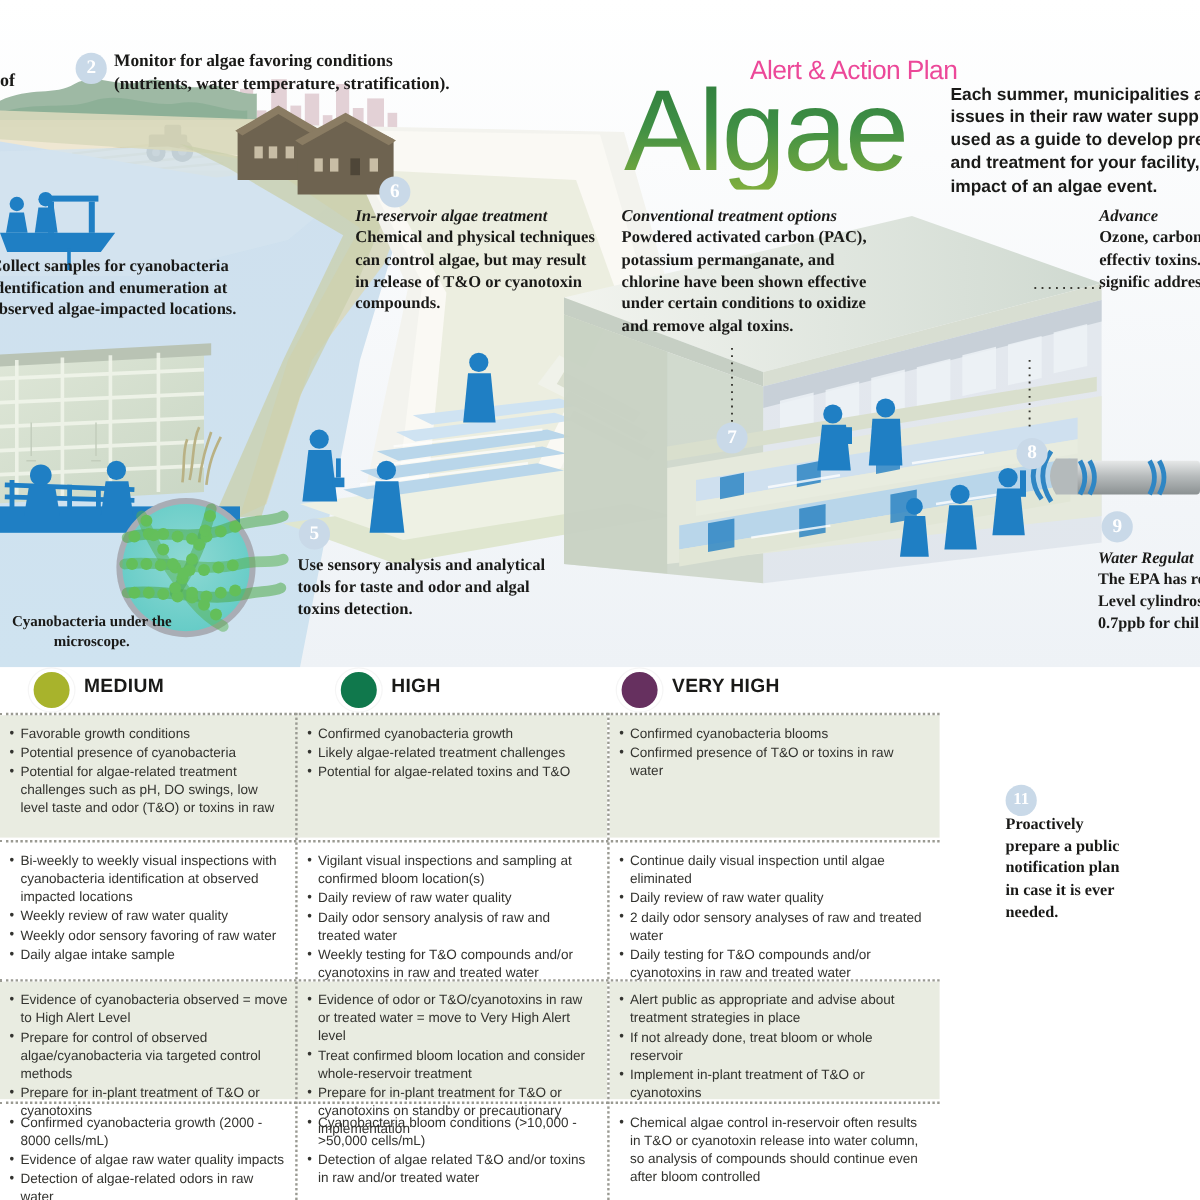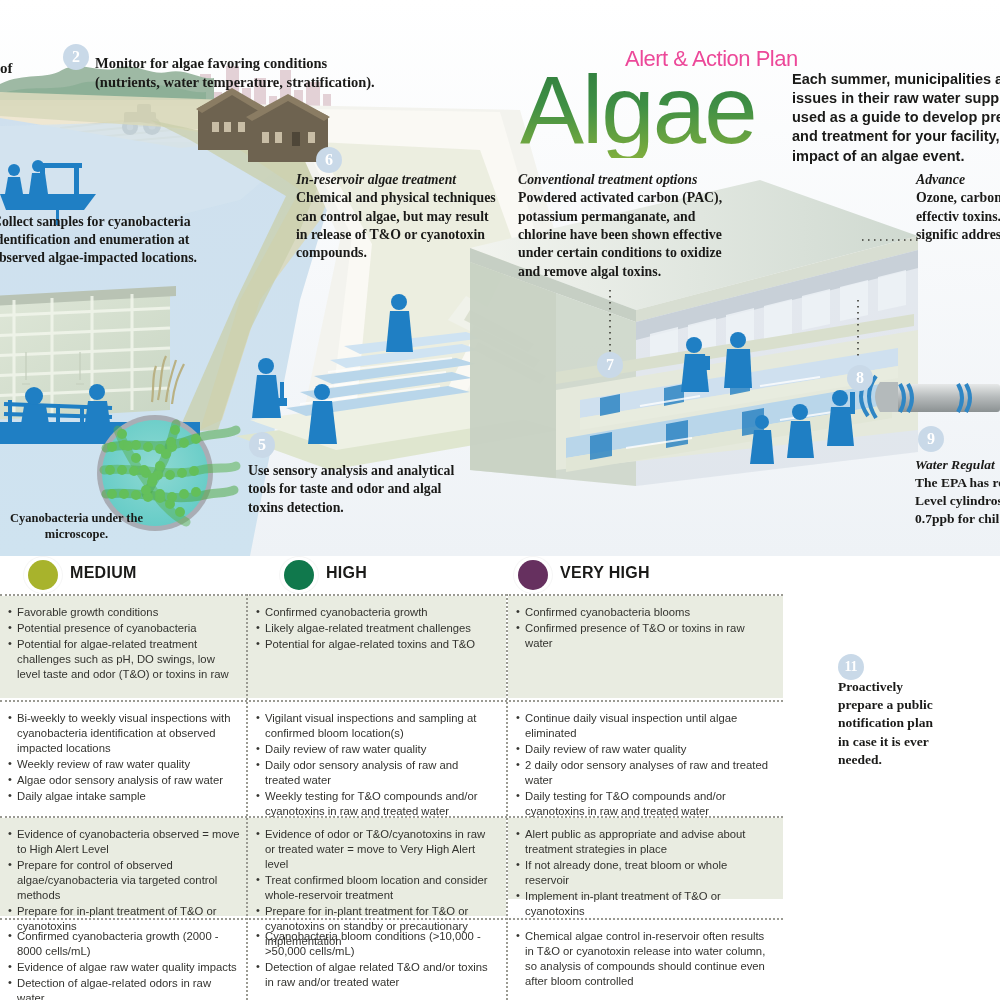--- a/index.html
+++ b/index.html
@@ -434,21 +434,21 @@
     <div class="badge" style="left:316px; top:147px;">6</div>
     <div class="badge" style="left:249px; top:432px;">5</div>
     <div class="badge" style="left:597px; top:352px;">7</div>
     <div class="badge" style="left:847px; top:365px;">8</div>
     <div class="badge" style="left:918px; top:426px;">9</div>
 
     <div class="callout" style="left:0px; top:60px; font-size:15px; font-weight:bold;">
       <span class="bd">of</span>
     </div>
 
-    <div class="callout plain" style="left:95px; top:54px; width:290px; font-size:14.5px; line-height:1.28;font-family:Liberation Serif, serif;">
+    <div class="callout plain" style="left:95px; top:42px; width:290px; font-size:14.5px; line-height:1.28;font-family:Liberation Serif, serif;">
       <span class="bd">Monitor for algae favoring conditions (nutrients, water temperature, stratification).</span>
     </div>
 
     <div class="callout plain" style="left:-8px; top:213px; width:210px; font-size:13.8px; line-height:1.32;">
       <span class="bd">Collect samples for cyanobacteria identification and enumeration at observed algae-impacted locations.</span>
     </div>
 
     <div class="callout" style="left:296px; top:171px; width:200px; font-size:13.8px; line-height:1.33;">
       <span class="ttl">In-reservoir algae treatment</span>
       <span class="bd">Chemical and physical techniques can control algae, but may result in release of T&amp;O or cyanotoxin compounds.</span>
@@ -530,21 +530,21 @@
       <ul>
         <li>Confirmed cyanobacteria blooms</li>
         <li>Confirmed presence of T&amp;O or toxins in raw water</li>
       </ul>
     </div>
 
     <div class="cell" style="left:0px;   top:146px; width:250px; height:112px;">
       <ul>
         <li>Bi-weekly to weekly visual inspections with cyanobacteria identification at observed impacted locations</li>
         <li>Weekly review of raw water quality</li>
-        <li>Algae odor sensory analysis of raw water</li>
+        <li>Weekly odor sensory favoring of raw water</li>
         <li>Daily algae intake sample</li>
       </ul>
     </div>
     <div class="cell" style="left:248px; top:146px; width:258px; height:112px;">
       <ul>
         <li>Vigilant visual inspections and sampling at confirmed bloom location(s)</li>
         <li>Daily review of raw water quality</li>
         <li>Daily odor sensory analysis of raw and treated water</li>
         <li>Weekly testing for T&amp;O compounds and/or cyanotoxins in raw and treated water</li>
       </ul>
@@ -565,21 +565,21 @@
         <li>Prepare for in-plant treatment of T&amp;O or cyanotoxins</li>
       </ul>
     </div>
     <div class="cell shade" style="left:248px; top:262px; width:258px; height:98px;">
       <ul>
         <li>Evidence of odor or T&amp;O/cyanotoxins in raw or treated water = move to Very High Alert level</li>
         <li>Treat confirmed bloom location and consider whole-reservoir treatment</li>
         <li>Prepare for in-plant treatment for T&amp;O or cyanotoxins on standby or precautionary implementation</li>
       </ul>
     </div>
-    <div class="cell shade" style="left:508px; top:262px; width:275px; height:81px;">
+    <div class="cell shade" style="left:508px; top:262px; width:275px; height:98px;">
       <ul>
         <li>Alert public as appropriate and advise about treatment strategies in place</li>
         <li>If not already done, treat bloom or whole reservoir</li>
         <li>Implement in-plant treatment of T&amp;O or cyanotoxins</li>
       </ul>
     </div>
 
     <div class="cell" style="left:0px;   top:364px; width:250px; height:80px;">
       <ul>
         <li>Confirmed cyanobacteria growth (2000 - 8000 cells/mL)</li>

